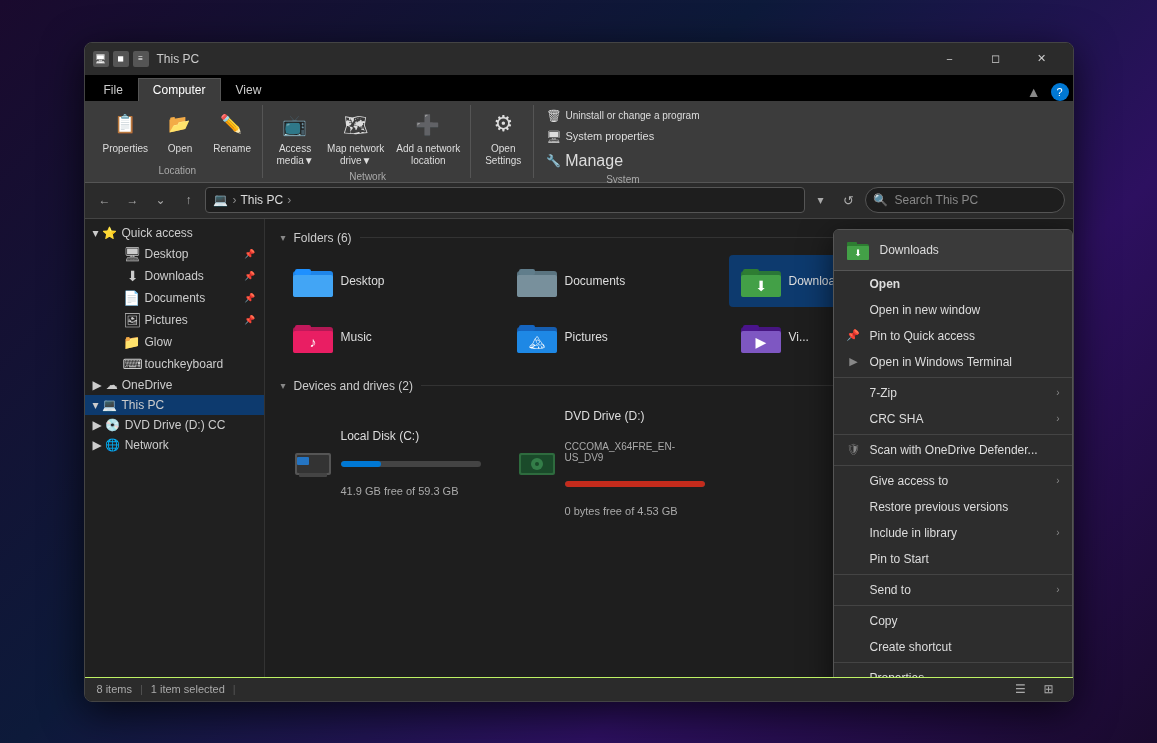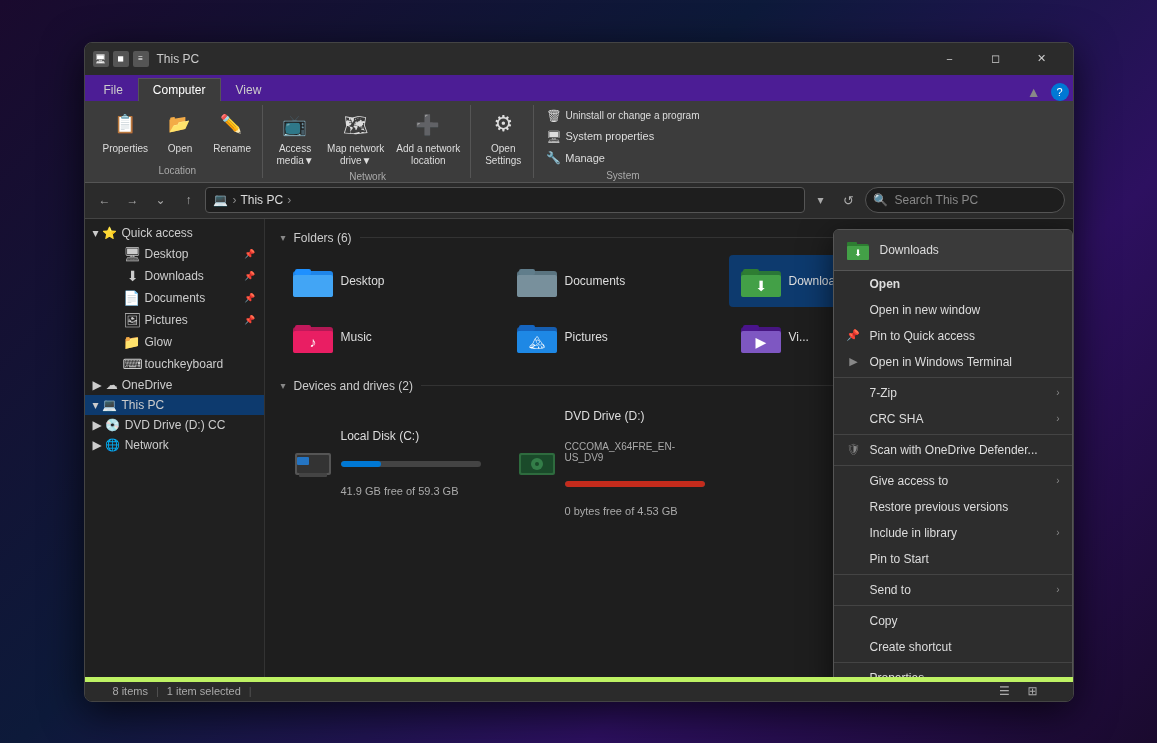--- a/index.html
+++ b/index.html
@@ -60,21 +60,21 @@
     .title-btn {
       width: 46px; height: 32px;
       display: flex; align-items: center; justify-content: center;
       cursor: pointer;
       font-size: 11px;
       color: #ccc;
     }
     
     .ribbon-tabs {
       height: 26px;
-      background: #4c1d95;
+      background: #000000;
       display: flex;
       align-items: flex-end;
       padding: 0 4px;
       flex-shrink: 0;
     }
     .ribbon-tab {
       padding: 4px 14px;
       font-size: 12px;
       cursor: pointer;
       color: #ccc;
@@ -329,24 +329,24 @@
     .drive-progress-fill {
       height: 100%;
       background: #0078d4;
       border-radius: 3px;
     }
     .drive-progress-fill.full { background: #c42b1c; }
     
     .status-bar {
       height: 24px;
       background: #2b2b2b;
-      border-top: 5px solid #bef264;
-      display: flex;
-      align-items: center;
-      padding: 0 28px;
+      border-top: 1px solid #bef264;
+      display: flex;
+      align-items: center;
+      padding: 0 12px;
       font-size: 11px;
       color: #aaa;
       gap: 8px;
       flex-shrink: 0;
     }
     .status-sep { color: #555; }
     
     .context-menu {
       position: absolute;
       top: 10px;
@@ -482,21 +482,21 @@
         <div class="ribbon-btn" style="flex-direction:row; min-width:auto; padding:2px 4px; justify-content:flex-start; gap:4px;">
           <span style="font-size:12px;">🗑</span>
           <span class="ribbon-btn-label" style="font-size:10px; text-align:left;">Uninstall or change a program</span>
         </div>
         <div class="ribbon-btn" style="flex-direction:row; min-width:auto; padding:2px 4px; justify-content:flex-start; gap:4px;">
           <span style="font-size:12px;">🖥</span>
           <span class="ribbon-btn-label" style="font-size:11px; text-align:left;">System properties</span>
         </div>
         <div class="ribbon-btn" style="flex-direction:row; min-width:auto; padding:2px 4px; justify-content:flex-start; gap:4px;">
           <span style="font-size:12px;">🔧</span>
-          <span class="ribbon-btn-label" style="font-size:11px; text-align:left;">Manage</span>
+          <span class="ribbon-btn-label" style="font-size:16px; text-align:left;">Manage</span>
         </div>
       </div>
       <div class="ribbon-group-label">System</div>
     </div>
   </div>
 
   <div class="address-bar">
     <button class="nav-btn">←</button>
     <button class="nav-btn">→</button>
     <button class="nav-btn">⌄</button>

